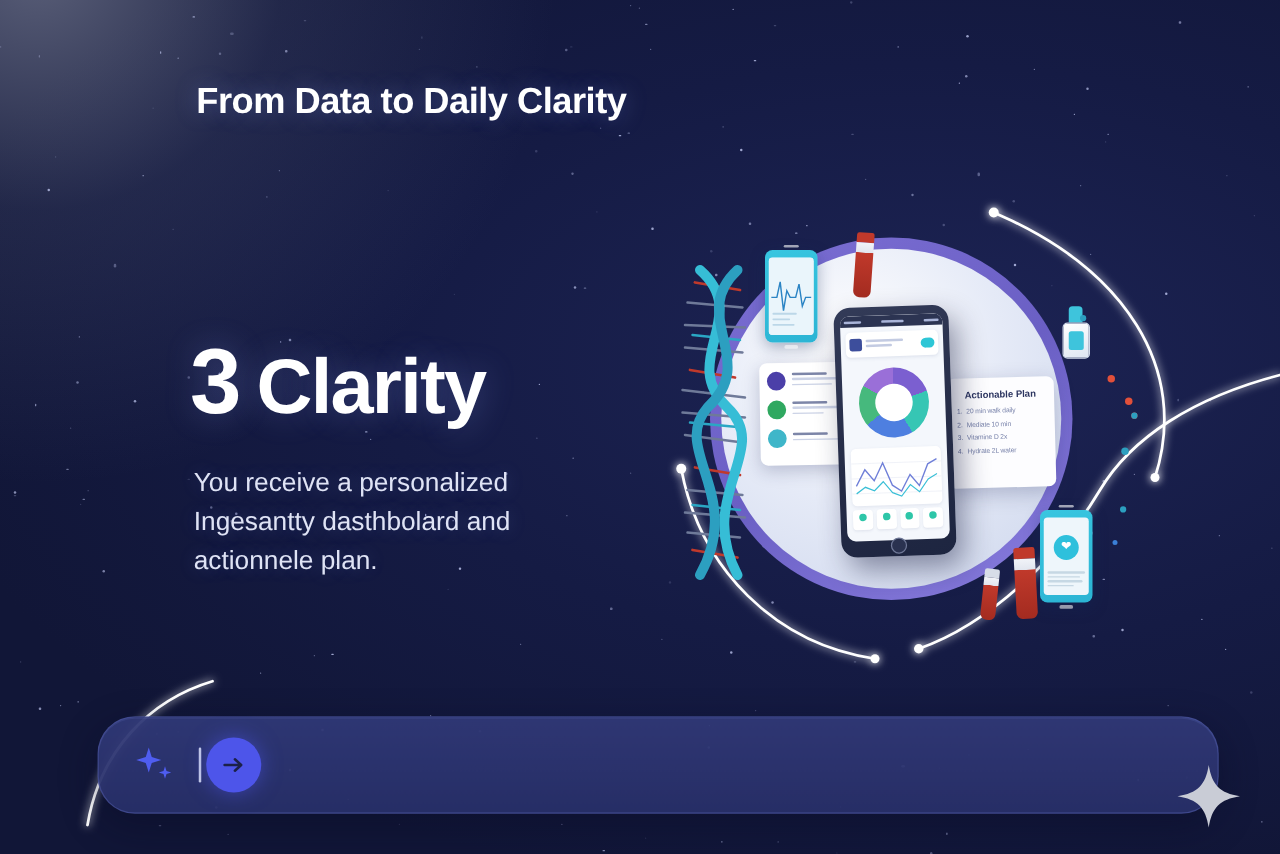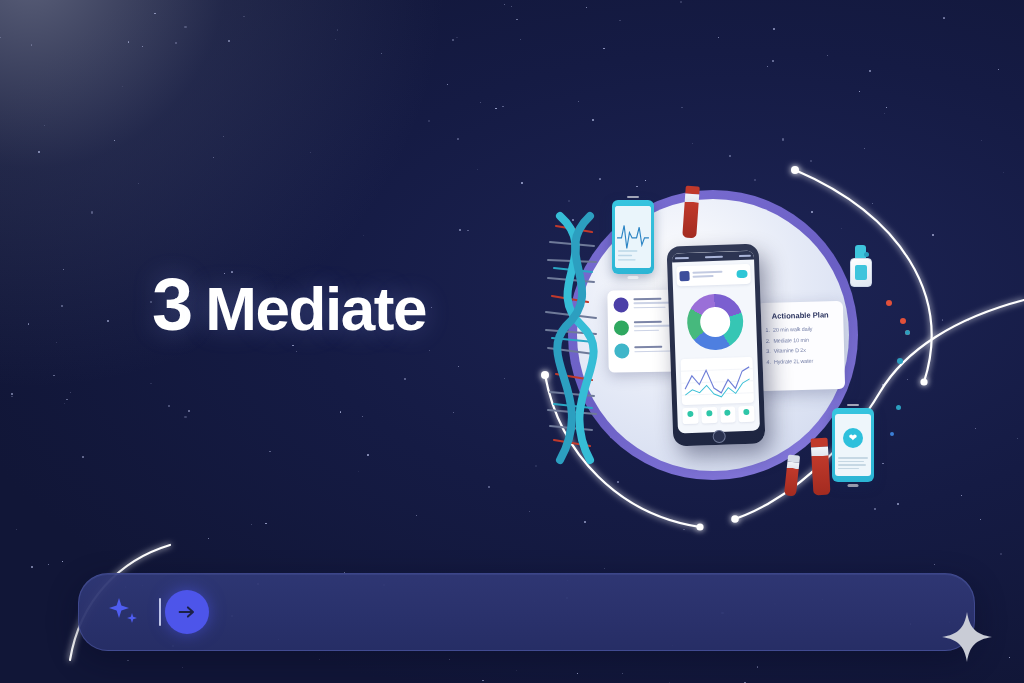--- a/index.html
+++ b/index.html
@@ -508,26 +508,28 @@
     </g>
     <g fill="#ffffff" filter="url(#glow)">
       <circle cx="795" cy="170" r="4"></circle>
       <circle cx="924" cy="382" r="3.6"></circle>
       <circle cx="735" cy="519" r="3.8"></circle>
       <circle cx="545" cy="375" r="4"></circle>
       <circle cx="700" cy="527" r="3.6"></circle>
     </g>
   </svg>
 
+  <div class="eyebrow">From Data to Daily Clarity</div>
 
   <div class="headline">
     <span class="num">3</span>
-    <span class="word">Mediate</span>
+    <span class="word">Clarity</span>
   </div>
 
+  <div class="body-copy">You receive a personalized Ingesantty dasthbolard and actionnele plan.</div>
 
   <div class="illus">
 
     <div class="ring"></div>
     <div class="ring-inner"></div>
 
     <svg class="dna" viewBox="0 0 90 260">
       <g stroke-linecap="round">
         <g stroke="#c0392b" stroke-width="2.2">
           <line x1="26" y1="18" x2="62" y2="24"></line>

